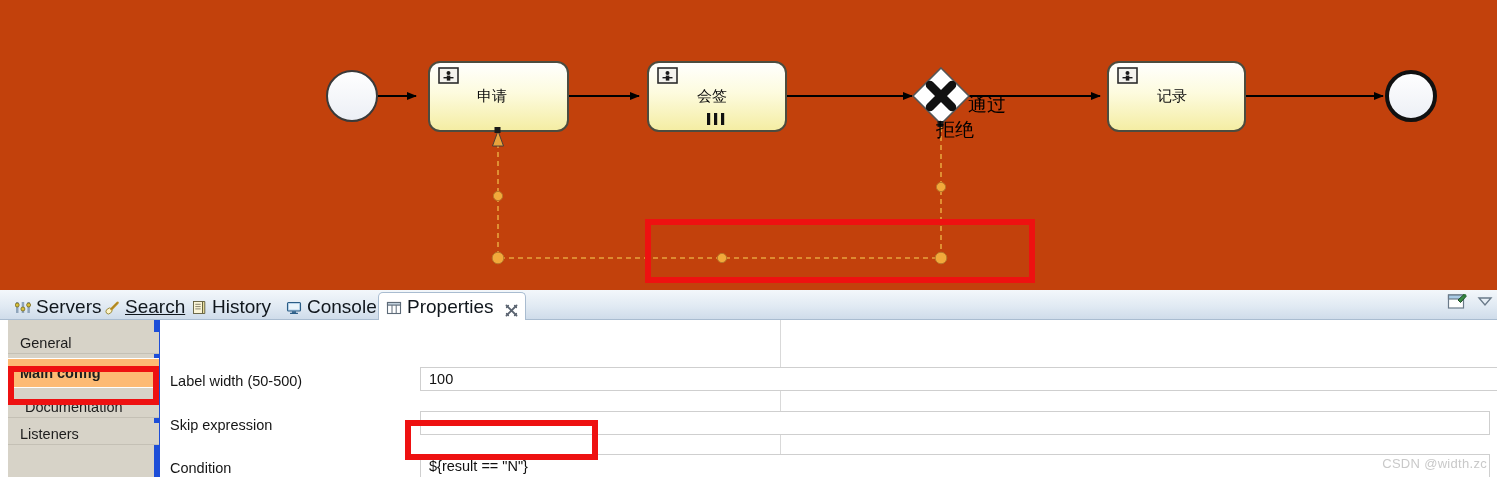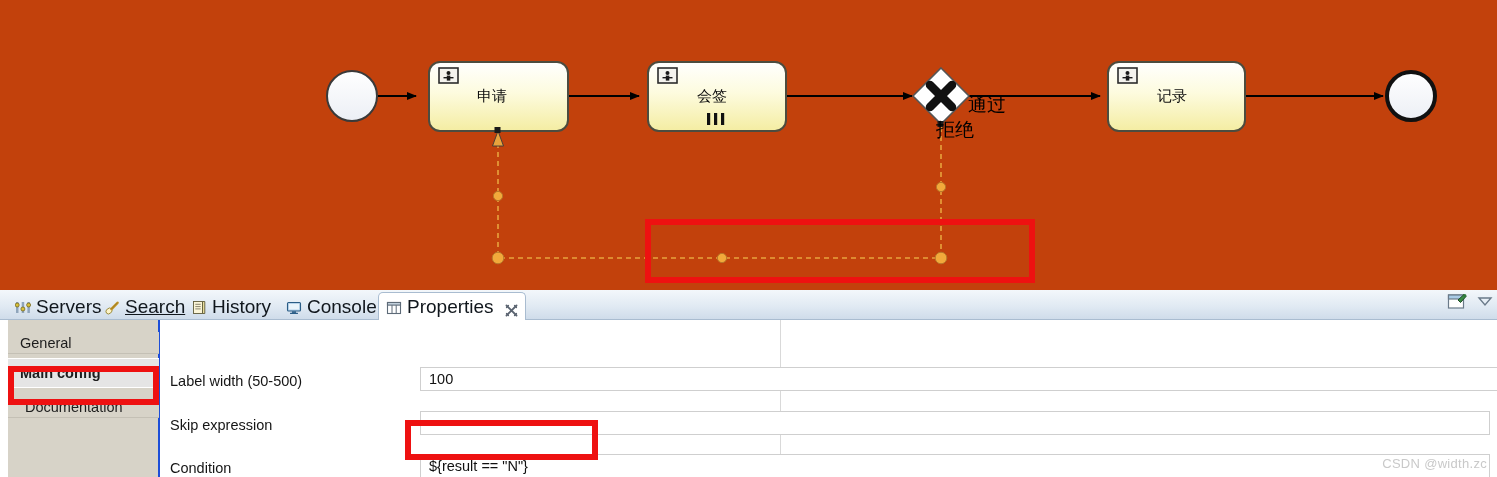--- a/index.html
+++ b/index.html
@@ -98,38 +98,38 @@
     position: absolute;
     left: 0; top: 30px;
     width: 1497px; height: 157px;
     background: #ffffff;
   }
   #prop-tabs {
     position: absolute;
     left: 8px; top: 0px;
     width: 152px; height: 157px;
     background: #d7d3c8;
-    border-right: 2px solid #1d4ed8;
+    border-right: 6px solid #1d4ed8;
     box-sizing: border-box;
   }
   .ptab {
     position: absolute;
     left: 0; width: 151px;
     height: 22px;
     display: flex; align-items: center;
     padding-left: 12px;
     box-sizing: border-box;
     font-size: 14.5px;
     color: #1d1d1d;
     background: #d7d3c8;
     border-bottom: 1px solid #c4c0b5;
     cursor: default;
   }
   .ptab.selected {
-    background: #e5e5e5;
+    background: #fdba74;
     font-weight: bold;
     border-top: 1px solid #ffffff;
     border-bottom: 1px solid #ffffff;
   }
 
   .field-label {
     position: absolute;
     font-size: 14.5px;
     color: #151515;
     white-space: nowrap;
@@ -373,20 +373,23 @@
     <div id="prop-tabs">
       <div class="ptab" style="top:12px;">
         <span>General</span>
       </div>
       <div class="ptab selected" style="top:38px; height:30px;">
         <span>Main config</span>
       </div>
       <div class="ptab" style="top:76px;padding-left:17px;">
         <span>Documentation</span>
       </div>
+      <div class="ptab" style="top:103px;">
+        <span>Listeners</span>
+      </div>
     </div>
 
     <div class="vsep" style="left:780px; top:0; height:157px;"></div>
 
     <div class="field-label" style="left:170px; top:53px;">Label width (50-500)</div>
     <div class="field-input" style="left:420px; top:47px; width:1220px;" placeholder="">100</div>
 
     <div class="field-label" style="left:170px; top:97px;">Skip expression</div>
     <div class="field-input" style="left:420px; top:91px; width:1070px;" placeholder=""></div>
 

